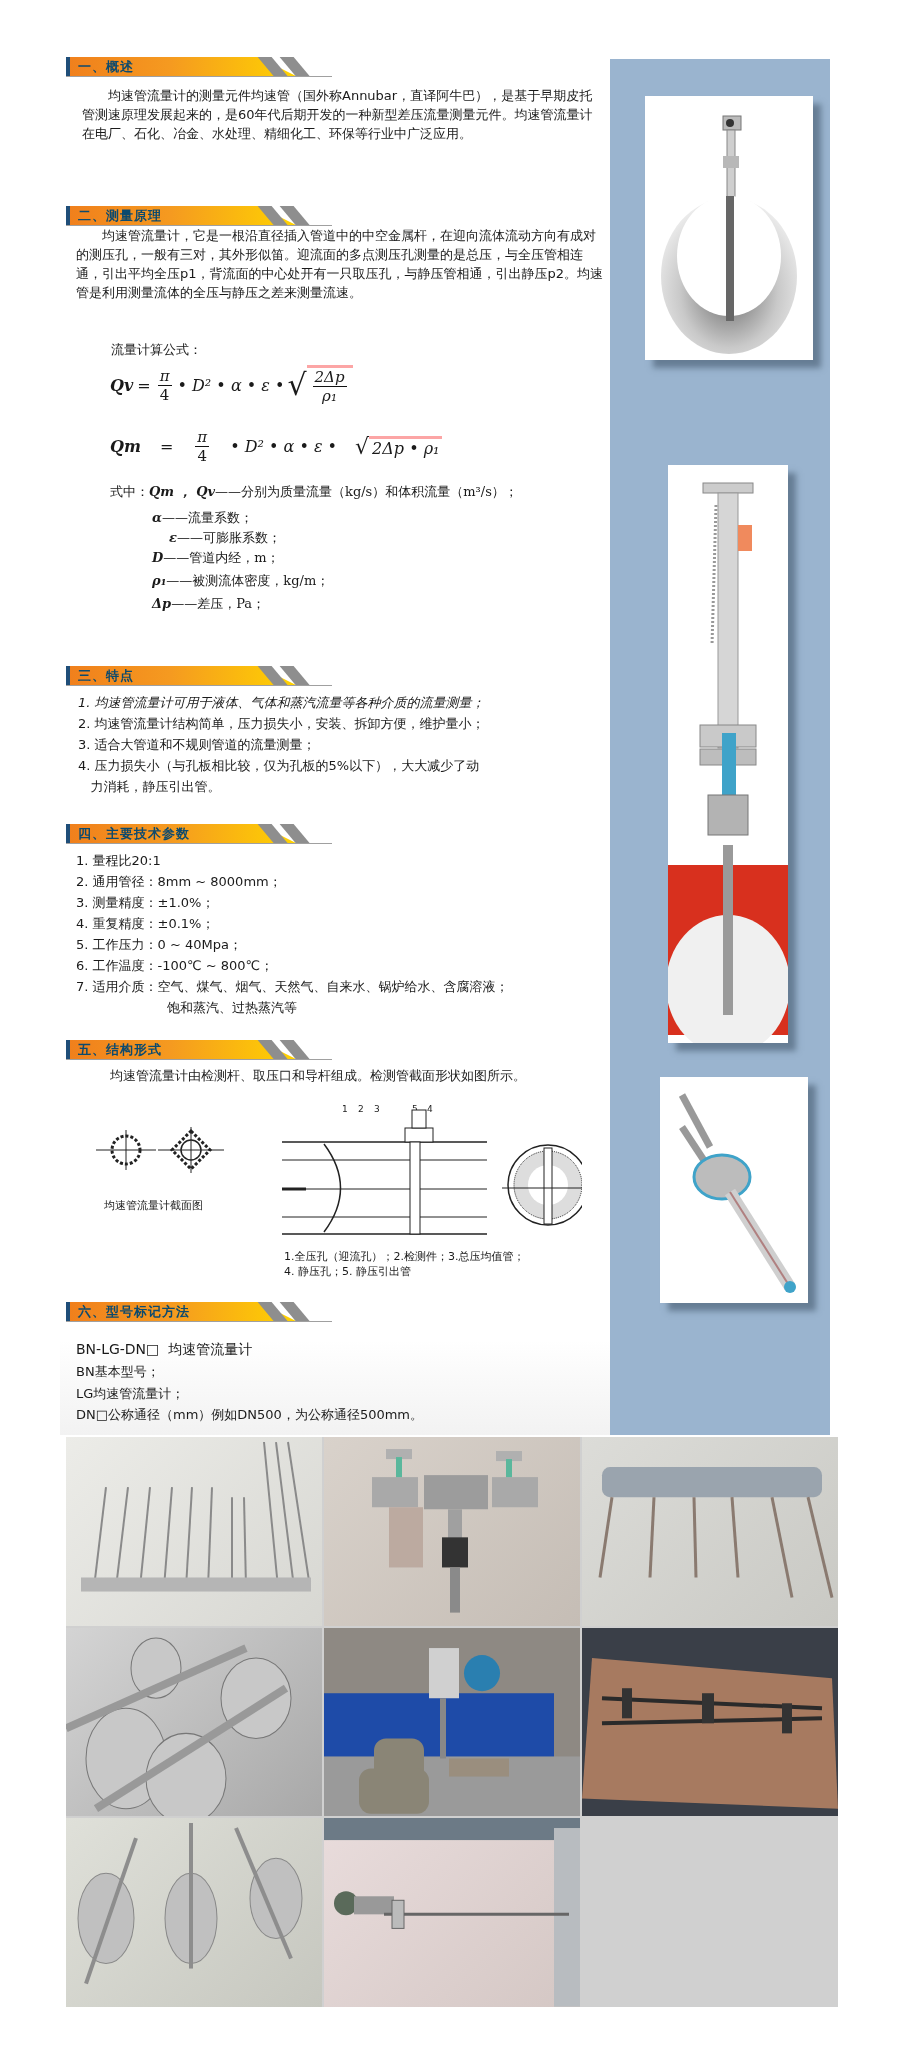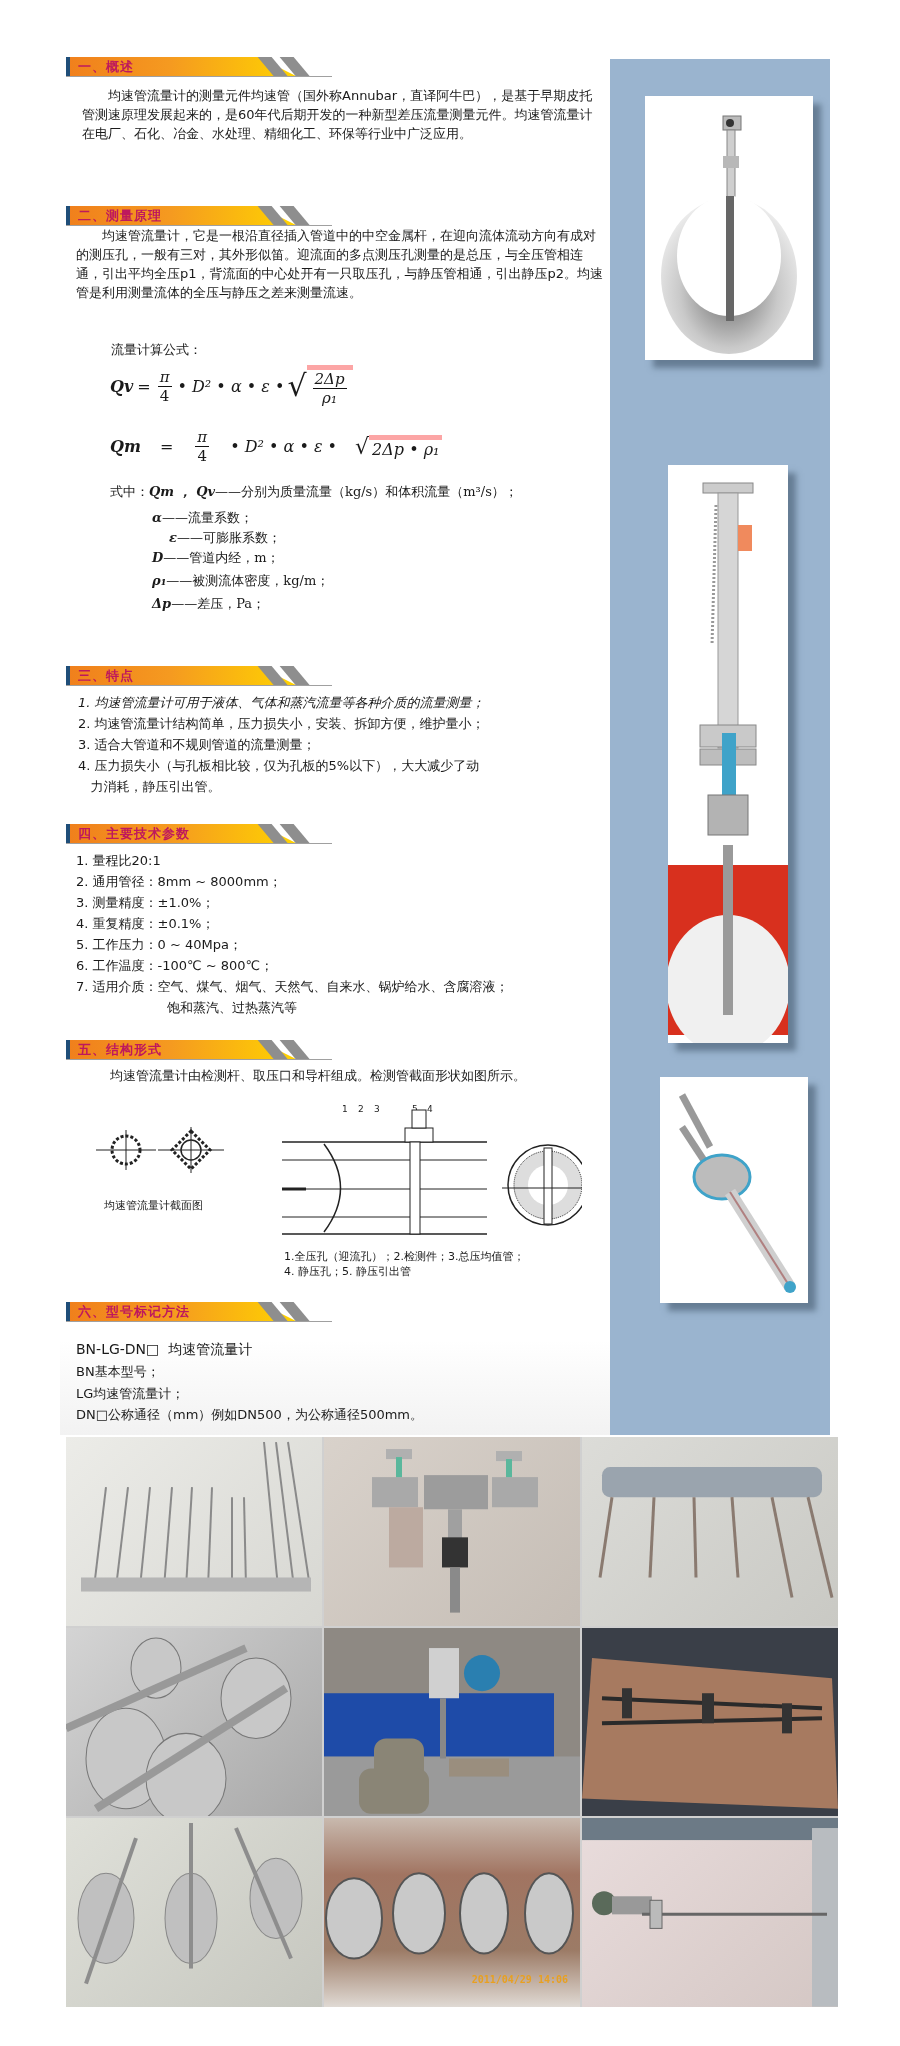--- a/index.html
+++ b/index.html
@@ -10,31 +10,31 @@
   .blue-panel { position:absolute; left:610px; top:59px; width:220px; height:1376px; background:#9ab4cf; }
   .photo-card { position:absolute; background:#ffffff; box-shadow:8px 8px 6px rgba(60,80,100,0.55); overflow:hidden; }
   
   .sec-head { position:absolute; left:66px; width:266px; height:20px; }
   .sec-head .bar { position:absolute; left:0; top:0; width:232px; height:20px;
         background:linear-gradient(90deg,#f07f1c 0%,#f59a20 45%,#ffd400 100%);
         clip-path:polygon(0 0, 192px 0, 232px 20px, 0 20px); }
   .sec-head .edge { position:absolute; left:0; top:0; width:4px; height:20px; background:#1f4e79; }
   .sec-head .stripe { position:absolute; top:0; width:14px; height:20px; background:#8e8e8e; transform:skewX(40deg); }
   .sec-head .line { position:absolute; left:0; top:19px; width:266px; height:1px; background:#a0a0a0; }
-  .sec-head .title { position:absolute; left:12px; top:1px; font-size:13px; font-weight:bold; color:#be185d; letter-spacing:1px; line-height:18px; }
+  .sec-head .title { position:absolute; left:12px; top:1px; font-size:13px; font-weight:bold; color:#0c4a6e; letter-spacing:1px; line-height:18px; }
   .para { position:absolute; font-size:13px; line-height:19px; color:#1a1a1a; }
   .indent { text-indent:2em; }
   .list-item { position:absolute; font-size:13px; line-height:19px; white-space:nowrap; }
   .formula { position:absolute; font-family:"DejaVu Serif","Liberation Serif",serif; font-size:16px; font-style:italic; display:flex; align-items:center; }
   .frac { display:inline-flex; flex-direction:column; align-items:center; margin:0 3px; font-size:15px; }
   .frac .num { border-bottom:1px solid #111; padding:0 2px; line-height:18px; }
   .frac .den { line-height:18px; }
   .sqrt { display:inline-flex; align-items:center; }
   .sqrt .rad { font-size:30px; font-style:normal; line-height:30px; }
-  .sqrt .body { border-top:5px solid #fca5a5; padding:0 3px; display:inline-flex; align-items:center; }
+  .sqrt .body { border-top:3px solid #fca5a5; padding:0 3px; display:inline-flex; align-items:center; }
   .var-def { position:absolute; font-family:"DejaVu Serif","Liberation Serif",serif; font-size:13px; line-height:19px; white-space:nowrap; }
   .var-def i { font-style:italic; font-weight:bold; }
   .diagram-caption { position:absolute; font-size:11px; line-height:15px; }
   .gallery { position:absolute; left:66px; top:1437px; width:772px; height:570px; display:grid; grid-template-columns:repeat(3,1fr); grid-template-rows:repeat(3,1fr); gap:2px; background:#d0d0d0; }
   .tile { position:relative; overflow:hidden; }
   .stamp { position:absolute; right:12px; bottom:22px; font-size:10px; color:#e8a020; font-weight:bold; font-family:"DejaVu Sans Mono",monospace; }
   .fade-bg { position:absolute; left:60px; top:1340px; width:550px; height:95px; background:linear-gradient(180deg,#ffffff 0%,#f2f2f2 100%); }
 </style>
 </head>
 <body>
@@ -342,31 +342,20 @@
           <ellipse cx="125" cy="100" rx="26" ry="45"></ellipse>
           <ellipse cx="210" cy="80" rx="26" ry="40"></ellipse>
         </g>
       <g stroke="#8d8d8d" stroke-width="4">
           <line x1="70" y1="20" x2="20" y2="165"></line>
           <line x1="125" y1="5" x2="125" y2="150"></line>
           <line x1="170" y1="10" x2="225" y2="140"></line>
         </g>
     </svg>
   </div>
-  <div class="tile" style="background:linear-gradient(180deg,#c8b9ae 0%,#a17461 30%,#9c7b66 70%,#e0dad4 100%);">
-    <svg width="100%" height="100%" viewBox="0 0 256 188" preserveAspectRatio="none">
-      <g fill="#c9c9c9" stroke="#555" stroke-width="2">
-          <ellipse cx="30" cy="100" rx="28" ry="40"></ellipse>
-          <ellipse cx="95" cy="95" rx="26" ry="40"></ellipse>
-          <ellipse cx="160" cy="95" rx="24" ry="40"></ellipse>
-          <ellipse cx="225" cy="95" rx="24" ry="40"></ellipse>
-        </g>
-    </svg>
-    <span class="stamp">2011/04/29 14:06</span>
-  </div>
   <div class="tile" style="background:linear-gradient(135deg,#e9dcdc,#d4c7c4);">
     <svg width="100%" height="100%" viewBox="0 0 256 188" preserveAspectRatio="none">
       <rect x="0" y="0" width="256" height="22" fill="#6c7a86"></rect>
       <rect x="230" y="10" width="26" height="178" fill="#b8bcc0"></rect>
       <circle cx="22" cy="85" r="12" fill="#5a6a5a"></circle>
       <rect x="30" y="78" width="40" height="18" fill="#999"></rect>
       <line x1="60" y1="96" x2="245" y2="96" stroke="#666" stroke-width="3"></line>
       <rect x="68" y="82" width="12" height="28" fill="#bbb" stroke="#666"></rect>
     </svg>
   </div>

